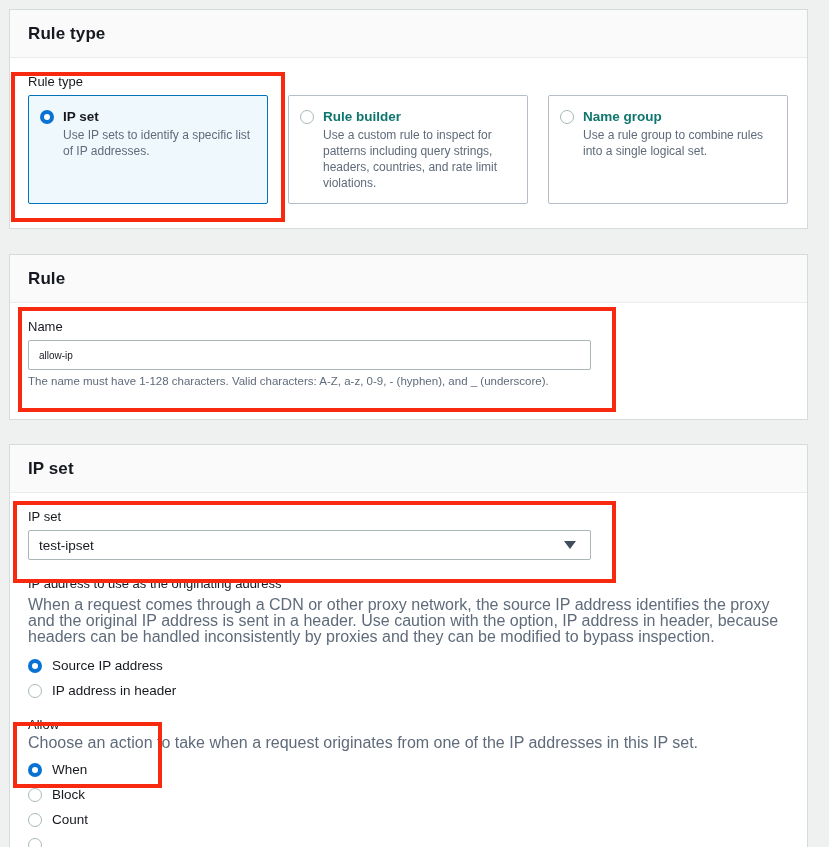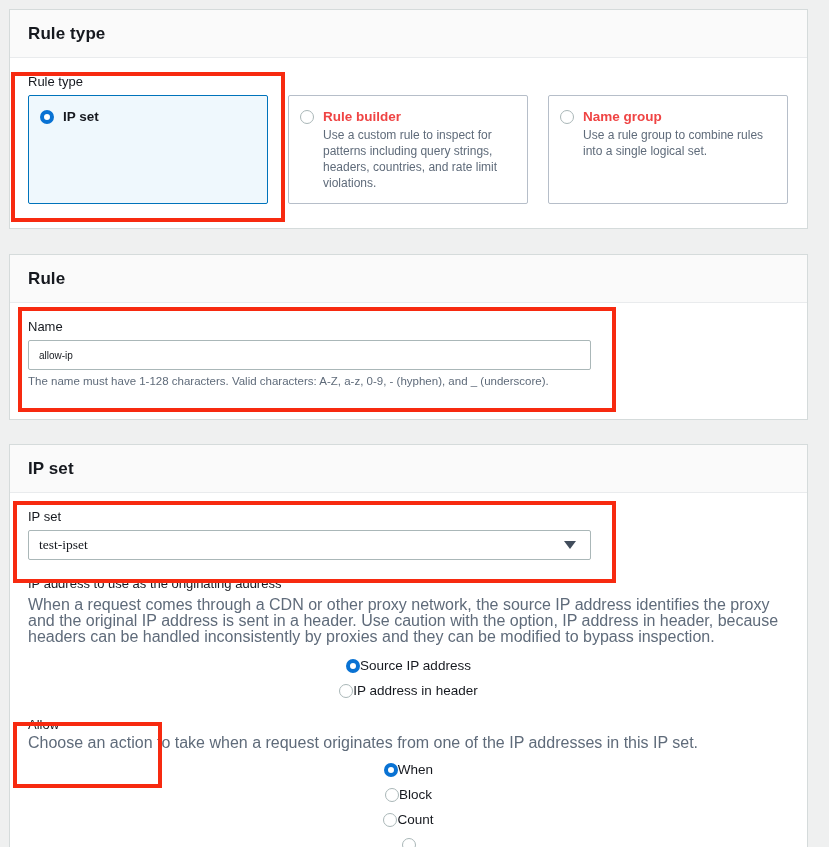--- a/index.html
+++ b/index.html
@@ -96,21 +96,21 @@
     cursor: pointer;
   }
   .tile.selected {
     border-color: #0073bb;
     background: #eff8fd;
   }
   .tile-text { padding-top: 0px; }
   .tile-title {
     font-size: 13.5px;
     font-weight: bold;
-    color: #ef4444;
+    color: #0f766e;
     line-height: 17px;
   }
   .tile.selected .tile-title { color: #16191f; }
   .tile-desc {
     font-size: 12px;
     color: #5f6b7a;
     line-height: 16px;
     margin-top: 2px;
   }
 
@@ -127,23 +127,23 @@
     position: relative;
   }
   .radio.checked {
     border: 4px solid #0972d3;
     background: #ffffff;
   }
 
   .radio-row {
     display: flex;
     align-items: center;
+    gap: 10px;
     height: 25px;
     cursor: pointer;
-    justify-content: center;
   }
   .radio-row .radio { margin-top: 0; }
   .radio-row .radio-label {
     font-size: 13.5px;
     color: #16191f;
   }
 
   
   .text-input {
     width: 563px;
@@ -163,21 +163,20 @@
     width: 563px;
     height: 30px;
     box-sizing: border-box;
     border: 1px solid #aab7b8;
     border-radius: 2px;
     background: #ffffff;
     display: flex;
     align-items: center;
     padding: 0 10px;
     cursor: pointer;
-    font-family: Liberation Serif, serif;
   }
   .select .select-value {
     font-size: 13.5px;
     color: #16191f;
   }
   .select .caret {
     position: absolute;
     right: 14px;
     top: 50%;
     transform: translateY(-50%);
@@ -212,20 +211,21 @@
     </div>
     <div class="card-body">
       <div class="field-label">Rule type</div>
 
       <div class="tiles">
 
         <div class="tile selected">
           <span class="radio checked"></span>
           <span class="tile-text">
             <div class="tile-title">IP set</div>
+            <div class="tile-desc">Use IP sets to identify a specific list of IP addresses.</div>
           </span>
         </div>
 
         <div class="tile">
           <span class="radio"></span>
           <span class="tile-text">
             <div class="tile-title">Rule builder</div>
             <div class="tile-desc">Use a custom rule to inspect for patterns including query strings, headers, countries, and rate limit violations.</div>
           </span>
         </div>

